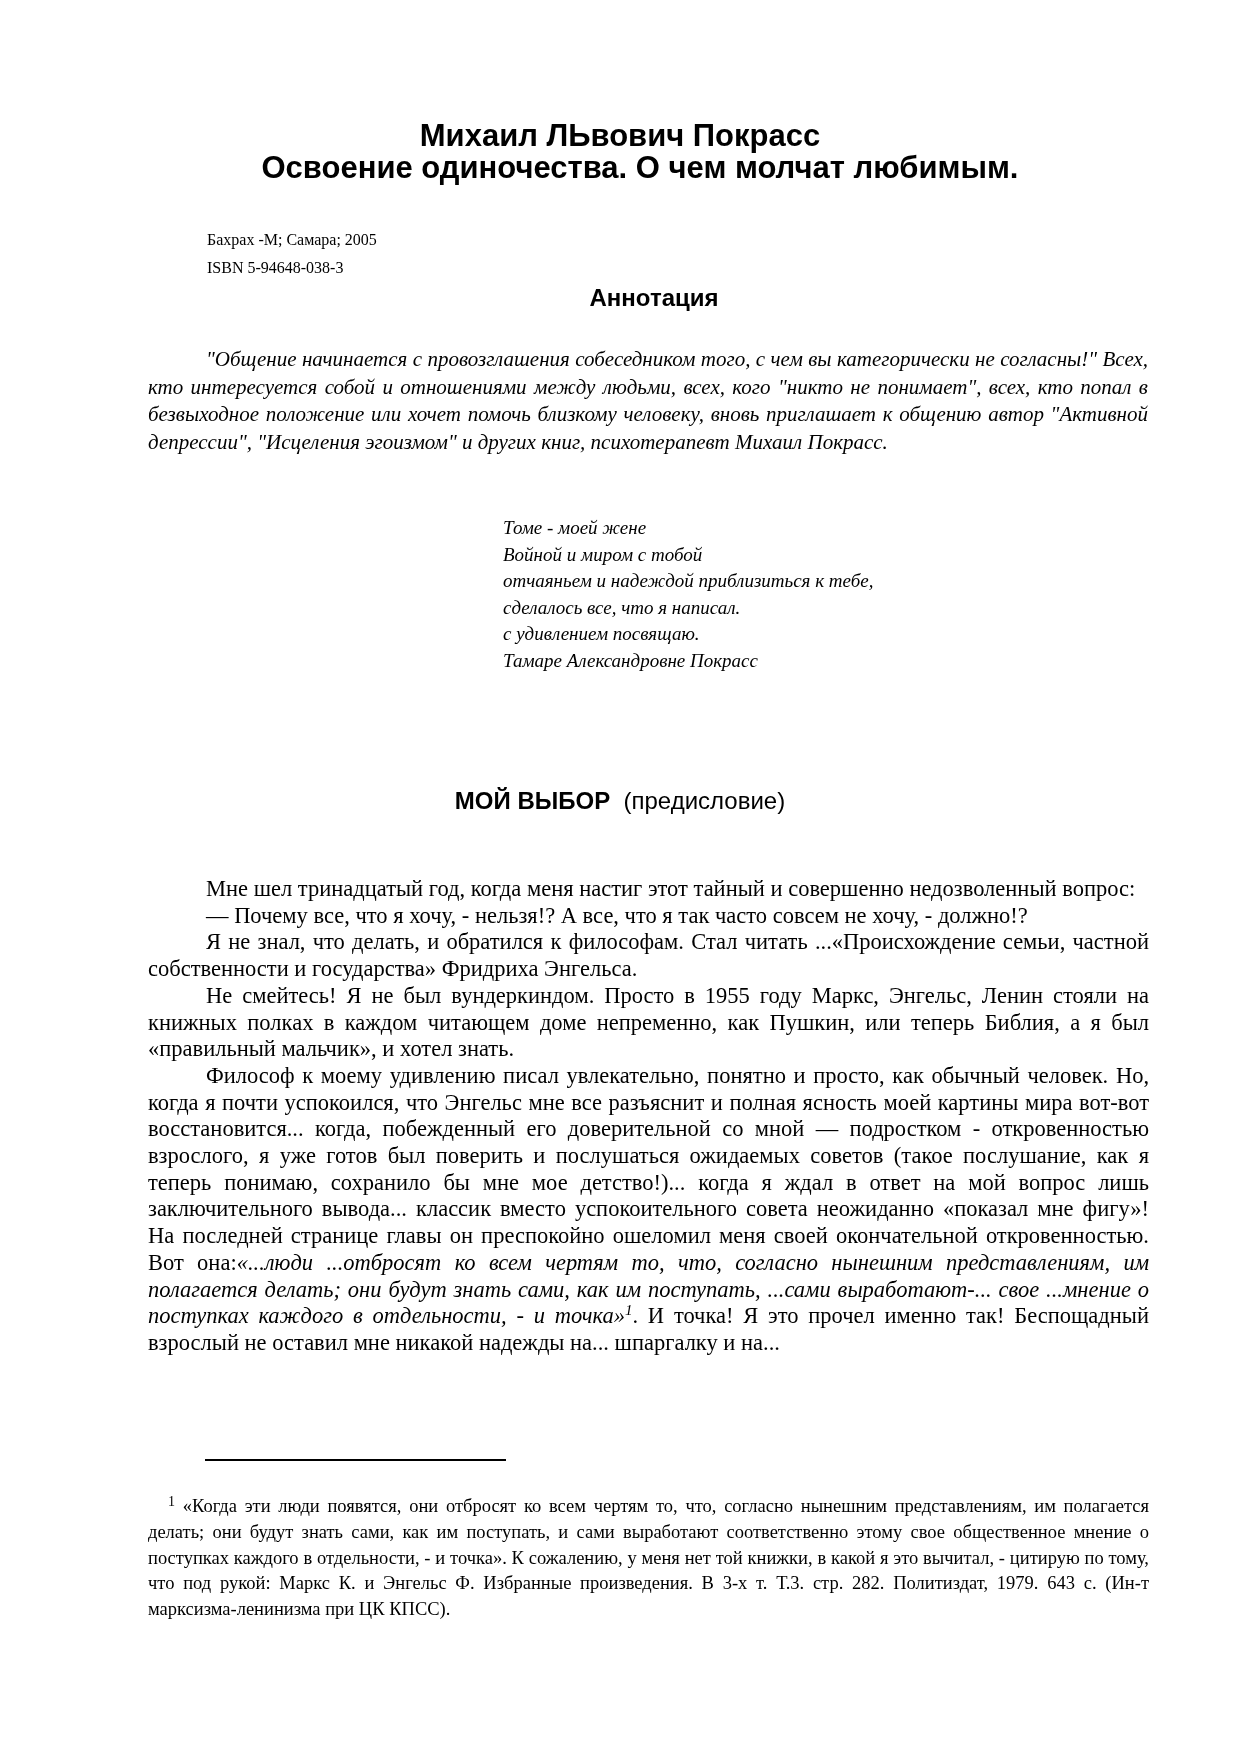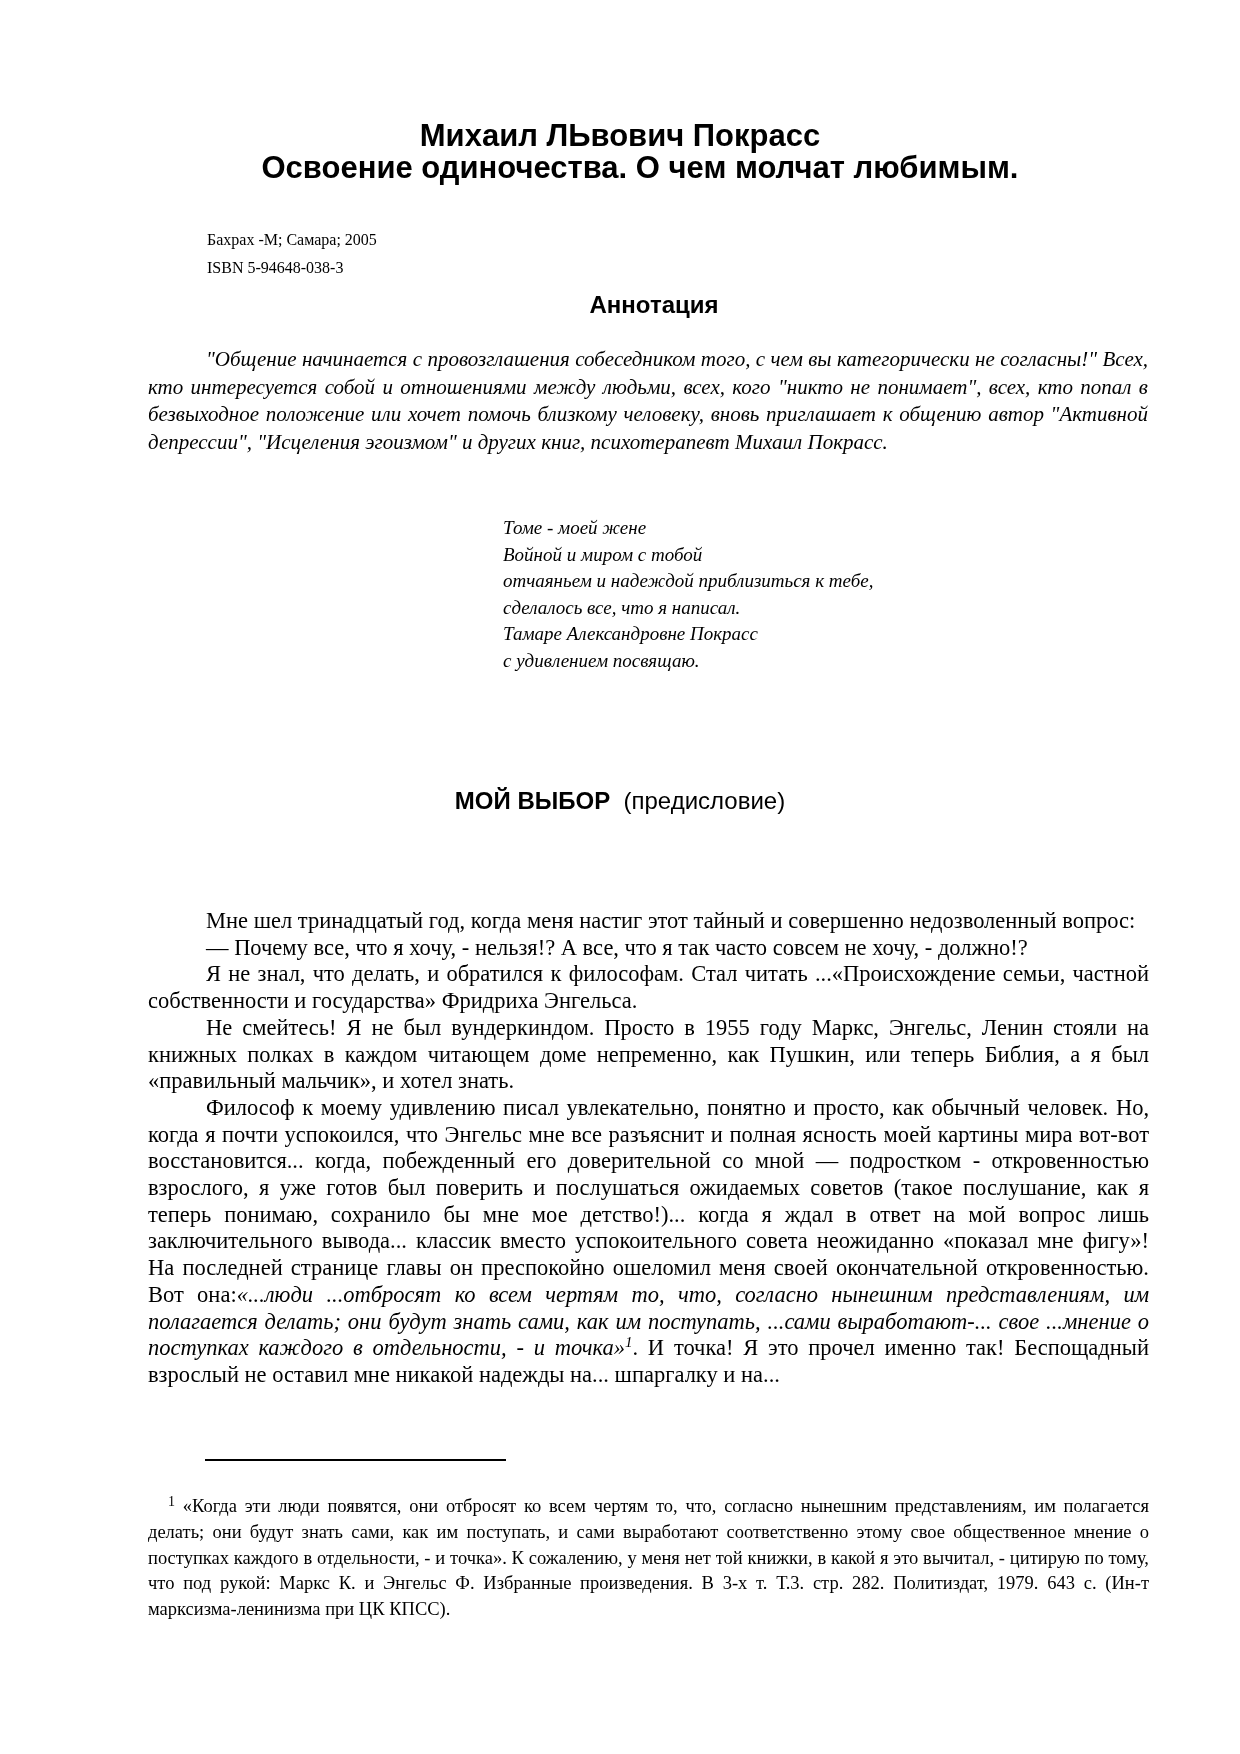--- a/index.html
+++ b/index.html
@@ -25,21 +25,20 @@
   .annot p { margin: 0; text-indent: 58px; }
   .dedic {
     position: absolute; left: 503px; width: 500px;
     font-family: "Liberation Serif", serif; font-style: italic; font-size: 19px; line-height: 26.5px;
   }
   .dedic div { white-space: nowrap; }
   .body {
     position: absolute; left: 148px; width: 1001px;
     font-family: "Liberation Serif", serif; font-size: 22.5px; line-height: 26.7px;
     text-align: justify;
-    margin-top: 32px;
   }
   .body p { margin: 0; text-indent: 58px; }
   .body .it { font-style: italic; }
   .body sup { font-size: 15px; line-height: 0; font-style: italic; }
   .fnrule { position: absolute; left: 205px; top: 1459px; width: 301px; height: 2px; background: #000; }
   .footnote {
     position: absolute; left: 148px; width: 1001px;
     font-family: "Liberation Serif", serif; font-size: 18.5px; line-height: 25.8px;
     text-align: justify;
   }
@@ -50,33 +49,33 @@
 <body>
 
 <div class="page">
 
   <div class="title" style="top:118px;">Михаил ЛЬвович Покрасс</div>
   <div class="title" style="top:150px;margin-left:20px;">Освоение одиночества. О чем молчат любимым.</div>
 
   <div class="pub" style="top:226px;">Бахрах -М; Самара; 2005</div>
   <div class="pub" style="top:254px;">ISBN 5-94648-038-3</div>
 
-  <div class="h2" style="top:290px; left:0; width:1240px; padding-left:68px; box-sizing:border-box;">Аннотация</div>
+  <div class="h2" style="top:283px; left:0; width:1240px; padding-left:68px; box-sizing:border-box;">Аннотация</div>
 
   <div class="annot" style="top:346px;">
     <p>"Общение начинается с провозглашения собеседником того, с чем вы категорически не согласны!" Всех, кто интересуется собой и отношениями между людьми, всех, кого "никто не понимает", всех, кто попал в безвыходное положение или хочет помочь близкому человеку, вновь приглашает к общению автор "Активной депрессии", "Исцеления эгоизмом" и других книг, психотерапевт Михаил Покрасс.</p>
   </div>
 
   <div class="dedic" style="top:515px;">
     <div>Томе - моей жене</div>
     <div>Войной и миром с тобой</div>
     <div>отчаяньем и надеждой приблизиться к тебе,</div>
     <div>сделалось все, что я написал.</div>
+    <div>с удивлением посвящаю.</div>
     <div>Тамаре Александровне Покрасс</div>
-    <div>с удивлением посвящаю.</div>
   </div>
 
   <div class="h2" style="top:786px;">
     <span>МОЙ ВЫБОР</span>&nbsp;&nbsp;<span class="sub">(предисловие)</span>
   </div>
 
   <div class="body" style="top:876px;">
     <p>Мне шел тринадцатый год, когда меня настиг этот тайный и совершенно недозволенный вопрос:</p>
     <p>— Почему все, что я хочу, - нельзя!? А все, что я так часто совсем не хочу, - должно!?</p>
     <p>Я не знал, что делать, и обратился к философам. Стал читать ...«Происхождение семьи, частной собственности и государства» Фридриха Энгельса.</p>

